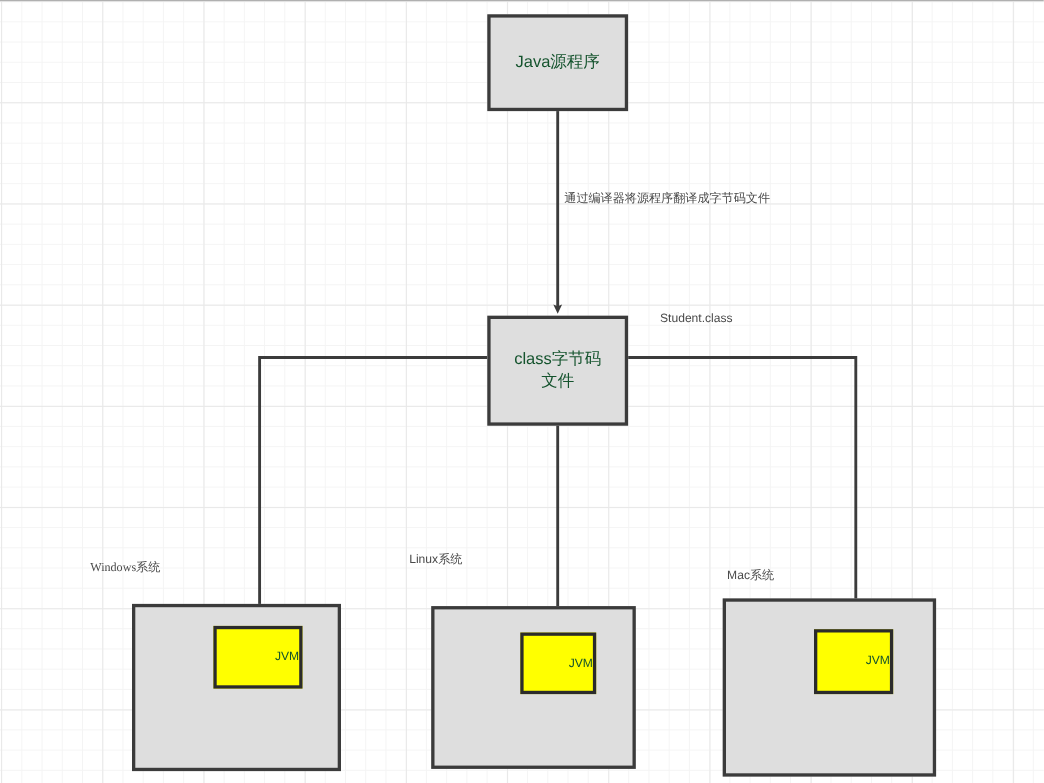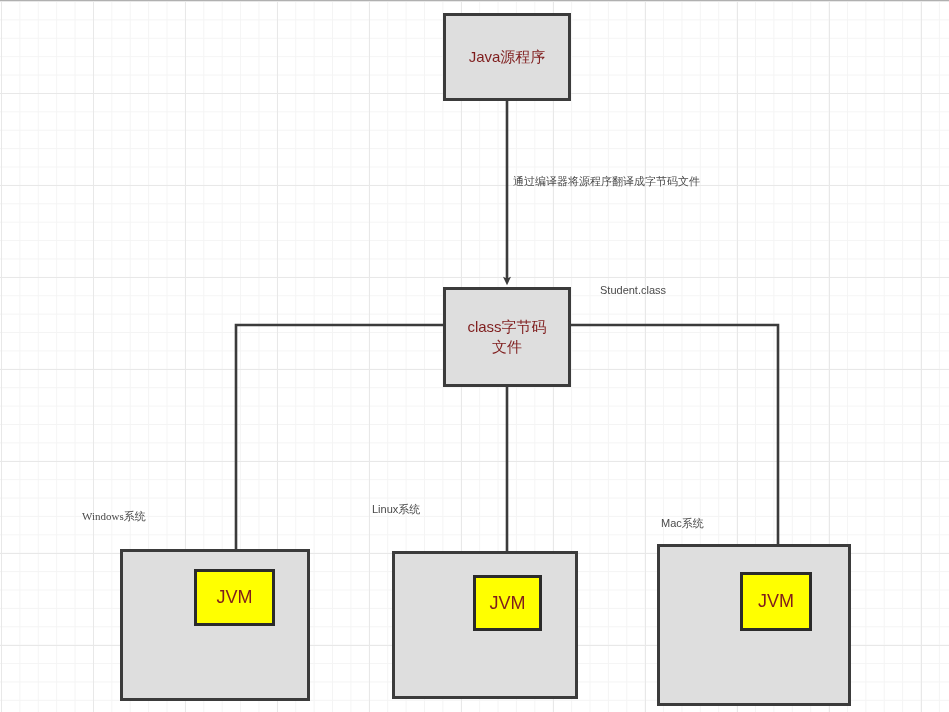--- a/index.html
+++ b/index.html
@@ -40,28 +40,29 @@
   }
   .node {
     position: absolute;
     box-sizing: border-box;
     border: 3px solid #3b3b3b;
     background: #dedede;
     display: flex;
     align-items: center;
     justify-content: center;
     text-align: center;
-    color: #7f1d1d;
+    color: #14532d;
     font-size: 15px;
     line-height: 1.35;
   }
   .node.jvm {
     background: #ffff00;
     border: 3px solid #2b2b2b;
-    font-size: 18px;
+    font-size: 11px;
+    justify-content: flex-end;
   }
   .os-box {
     display: block;
   }
   .free-label {
     position: absolute;
     color: #4a4a4a;
     font-size: 11px;
     white-space: nowrap;
     line-height: 1.2;

